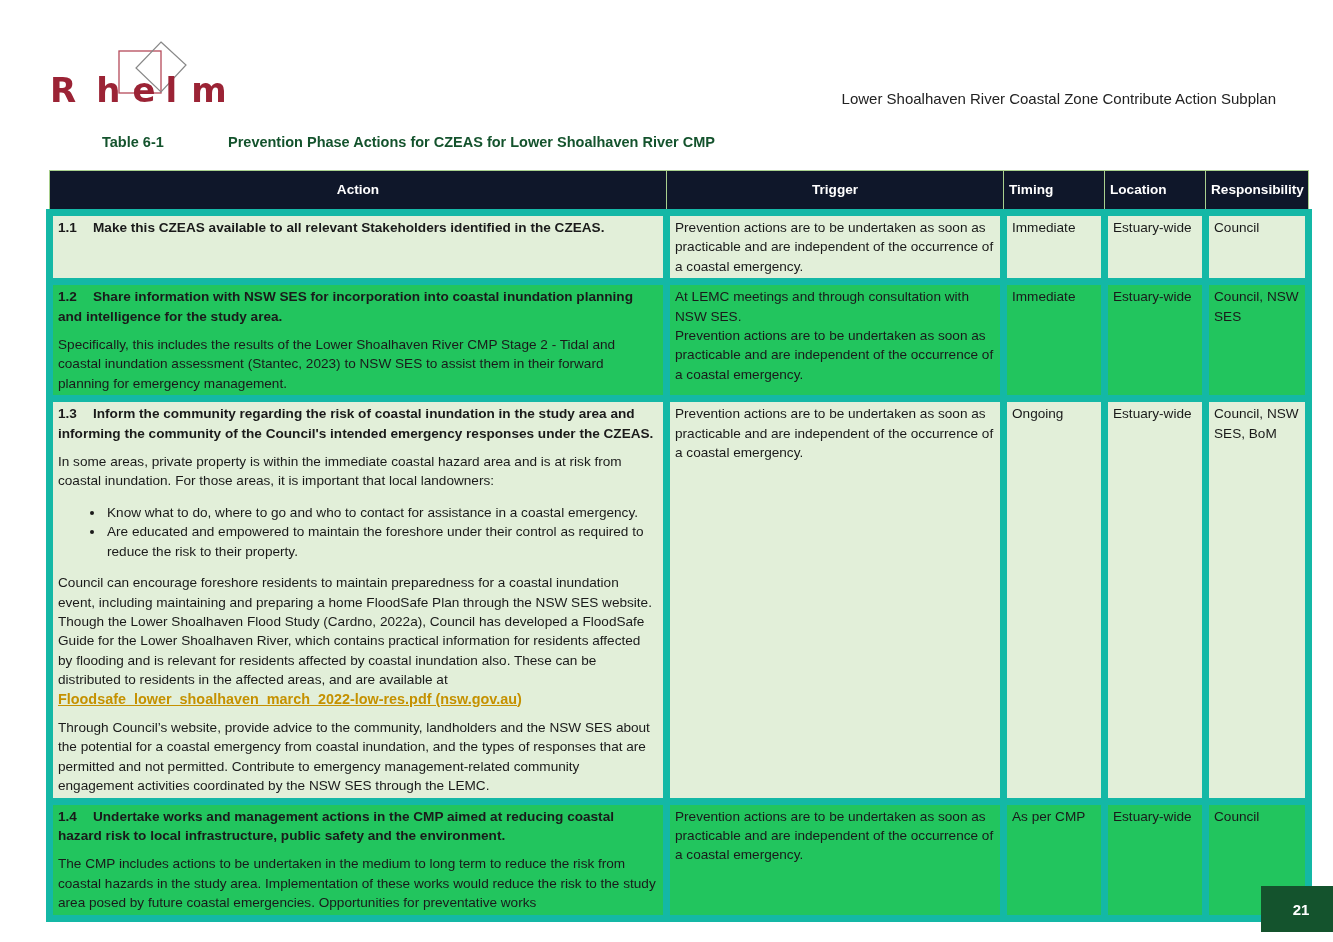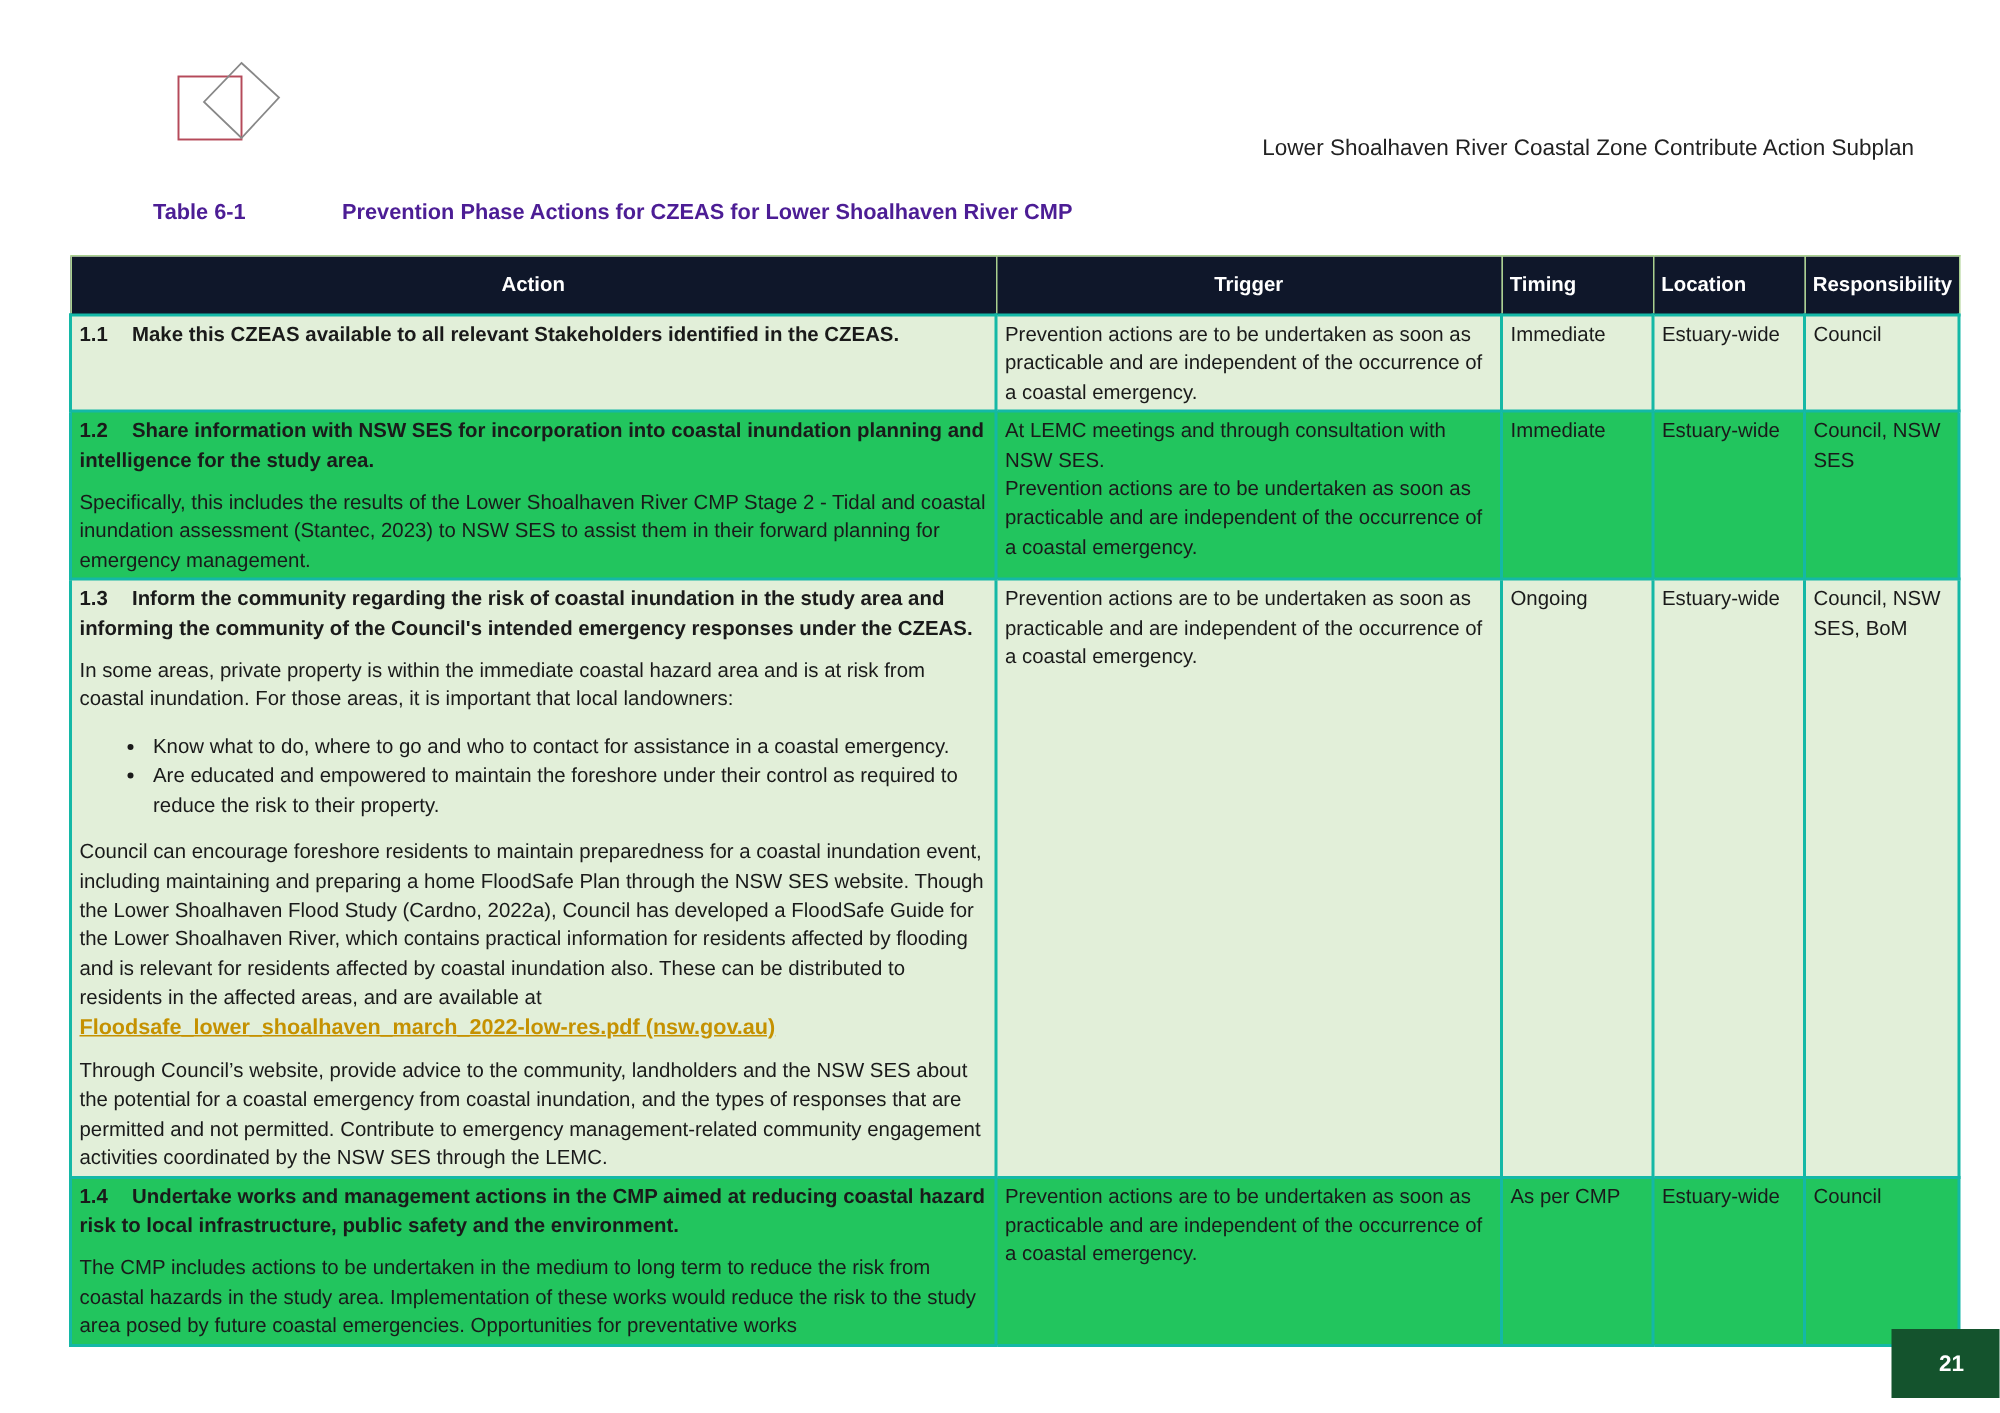--- a/index.html
+++ b/index.html
@@ -3,48 +3,51 @@
 <meta charset="utf-8">
 <style>
   html, body { margin:0; padding:0; background:#ffffff; }
   body { width:1333px; height:942px; position:relative; overflow:hidden;
          font-family:"Liberation Sans", sans-serif; color:#1a1a1a; }
   .logo { position:absolute; left:48px; top:40px; width:180px; height:66px; }
   .logo-text { position:absolute; left:2px; top:30px; font-family:"DejaVu Sans", sans-serif;
                font-weight:bold; font-size:34px; color:#9b2335; letter-spacing:0; }
   .logo-text span { display:inline-block; }
   .doc-title { position:absolute; right:57px; top:90px; font-size:15px; color:#222; }
-  .table-caption { position:absolute; left:102px; top:134px; font-size:14.5px; font-weight:bold; color:#4c1d95; }
+  .table-caption { position:absolute; left:102px; top:134px; font-size:14.5px; font-weight:bold; color:#14532d; }
   .table-caption .num { display:inline-block; width:126px; }
   table.actions { position:absolute; left:46px; top:170px; border-collapse:collapse;
                   width:1259px; font-size:13.6px; line-height:19.4px; table-layout:fixed; }
   table.actions th { background:#0f172a; color:#ffffff; font-weight:bold; text-align:center;
                      height:38px; padding:0 5px; border:1px solid #a9d08e; }
   table.actions th.left { text-align:left; }
-  table.actions td { vertical-align:top; padding:2px 5px 2px 5px; border:2px solid #14b8a6; }
+  table.actions td { vertical-align:top; padding:2px 5px 2px 5px; border:7px solid #14b8a6; }
   tr.shade td { background:#e2efd9; }
   tr.plain td { background:#22c55e; }
   .act-title { font-weight:bold; margin:0; }
   .act-title .n { display:inline-block; width:35px; }
   .act-p { margin:9px 0 0 0; }
   .act-p.tight { margin-top:0; }
   ul.bul { margin:12px; padding-left:35px; }
   ul.bul li { padding-left:2px; }
   a.doclink { color:#c59100; font-weight:bold; font-size:14.4px; }
   .page-num { position:absolute; left:1261px; top:886px; width:80px; height:46px; background:#14532d;
               color:#fff; font-weight:bold; font-size:15px; display:flex; align-items:center; justify-content:center; }
 </style>
 </head>
 <body>
 
 <div class="logo">
   <svg width="180" height="66" style="position:absolute;left:0;top:0">
     <rect x="71" y="11" width="42" height="42" fill="none" stroke="#b54a5a" stroke-width="1.3"></rect>
     <polygon points="113,2 138,25 113,52 88,28" fill="none" stroke="#888" stroke-width="1.2"></polygon>
   </svg>
+  <div class="logo-text">
+    <span style="margin-right:20px">R</span><span style="margin-right:12px">h</span><span style="margin-right:10px">e</span><span style="margin-right:14px">l</span><span>m</span>
+  </div>
 </div>
 
 <div class="doc-title">Lower Shoalhaven River Coastal Zone Contribute Action Subplan</div>
 
 <div class="table-caption">
   <span class="num">Table 6-1</span><span>Prevention Phase Actions for CZEAS for Lower Shoalhaven River CMP</span>
 </div>
 
 <table class="actions">
   <colgroup>

